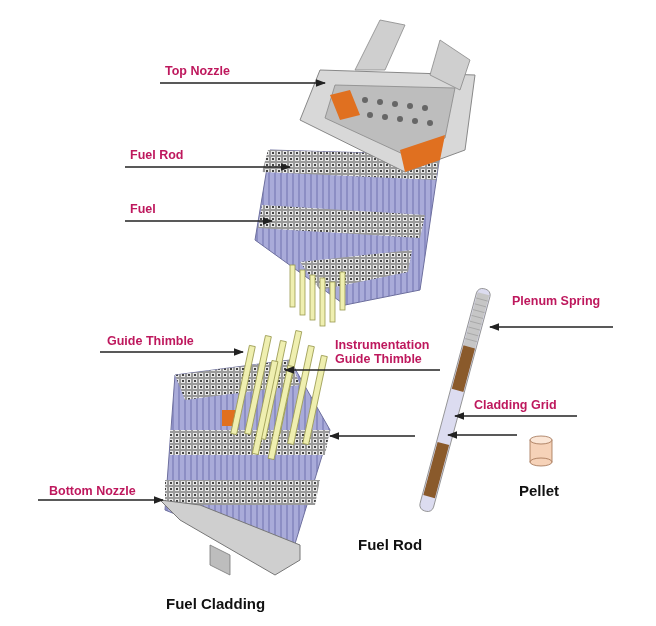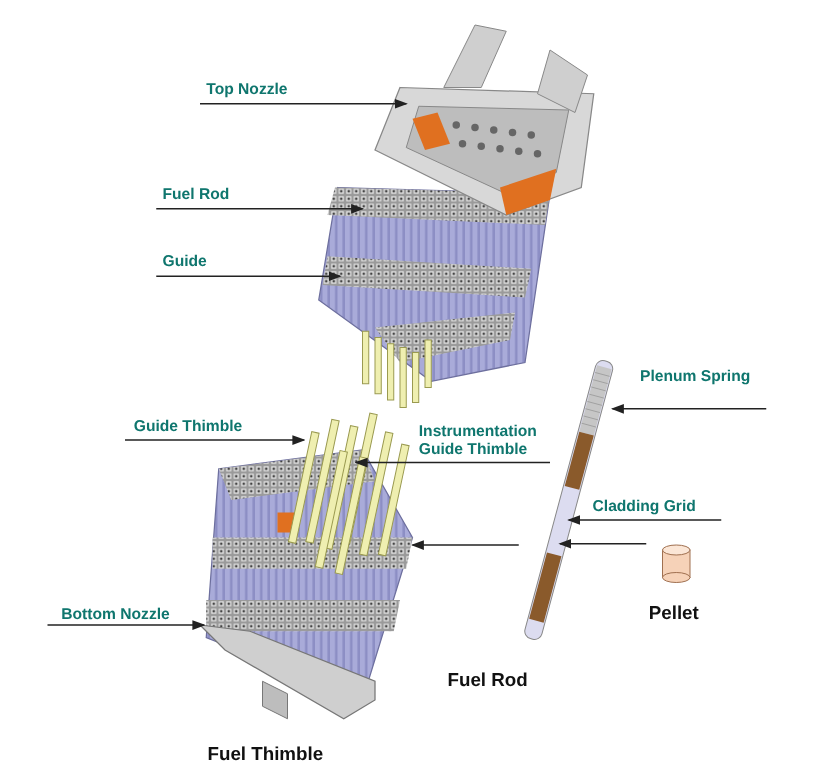--- a/index.html
+++ b/index.html
@@ -1,18 +1,18 @@
 <!DOCTYPE html>
 <html><head>
 <meta charset="utf-8">
 <style>
   html, body { margin:0; padding:0; background:#ffffff; }
   body { width:656px; height:626px; position:relative; overflow:hidden;
          font-family:"Liberation Sans", sans-serif; }
-  .lbl { position:absolute; font-weight:bold; font-size:12.5px; color:#0f766e; white-space:nowrap; }
+  .lbl { position:absolute; font-weight:bold; font-size:12.5px; color:#be185d; white-space:nowrap; }
   .lbl-r { line-height:14px; }
   .cap { position:absolute; font-weight:bold; font-size:15px; color:#111; white-space:nowrap; }
   svg#art { position:absolute; left:0; top:0; }
 </style>
 </head>
 <body>
 
 <svg id="art" width="656" height="626" viewBox="0 0 656 626">
   <defs>
     <marker id="arr" markerWidth="8" markerHeight="8" refX="7" refY="4" orient="auto">
@@ -124,24 +124,24 @@
     <line x1="415" y1="436" x2="330" y2="436" marker-end="url(#arr)"></line>
     <line x1="38" y1="500" x2="163" y2="500" marker-end="url(#arr)"></line>
     <line x1="613" y1="327" x2="490" y2="327" marker-end="url(#arr)"></line>
     <line x1="577" y1="416" x2="455" y2="416" marker-end="url(#arr)"></line>
     <line x1="517" y1="435" x2="448" y2="435" marker-end="url(#arr)"></line>
   </g>
 </svg>
 
 <div class="lbl" style="left:165px;top:64px;">Top Nozzle</div>
 <div class="lbl" style="left:130px;top:148px;">Fuel Rod</div>
-<div class="lbl" style="left:130px;top:202px;">Guide</div>
+<div class="lbl" style="left:130px;top:202px;">Fuel</div>
 <div class="lbl" style="left:107px;top:334px;">Guide Thimble</div>
 <div class="lbl lbl-r" style="left:335px;top:338px;width:106px;">
   <div>Instrumentation</div>
   <div>Guide Thimble</div>
 </div>
 <div class="lbl" style="left:49px;top:484px;">Bottom Nozzle</div>
 <div class="lbl" style="left:512px;top:294px;">Plenum Spring</div>
 <div class="lbl" style="left:474px;top:398px;">Cladding Grid</div>
 <div class="cap" style="left:519px;top:482px;text-align:center;">Pellet</div>
 <div class="cap" style="left:358px;top:536px;">Fuel Rod</div>
-<div class="cap" style="left:166px;top:595px;">Fuel Thimble</div>
+<div class="cap" style="left:166px;top:595px;">Fuel Cladding</div>
 
 </body></html>

